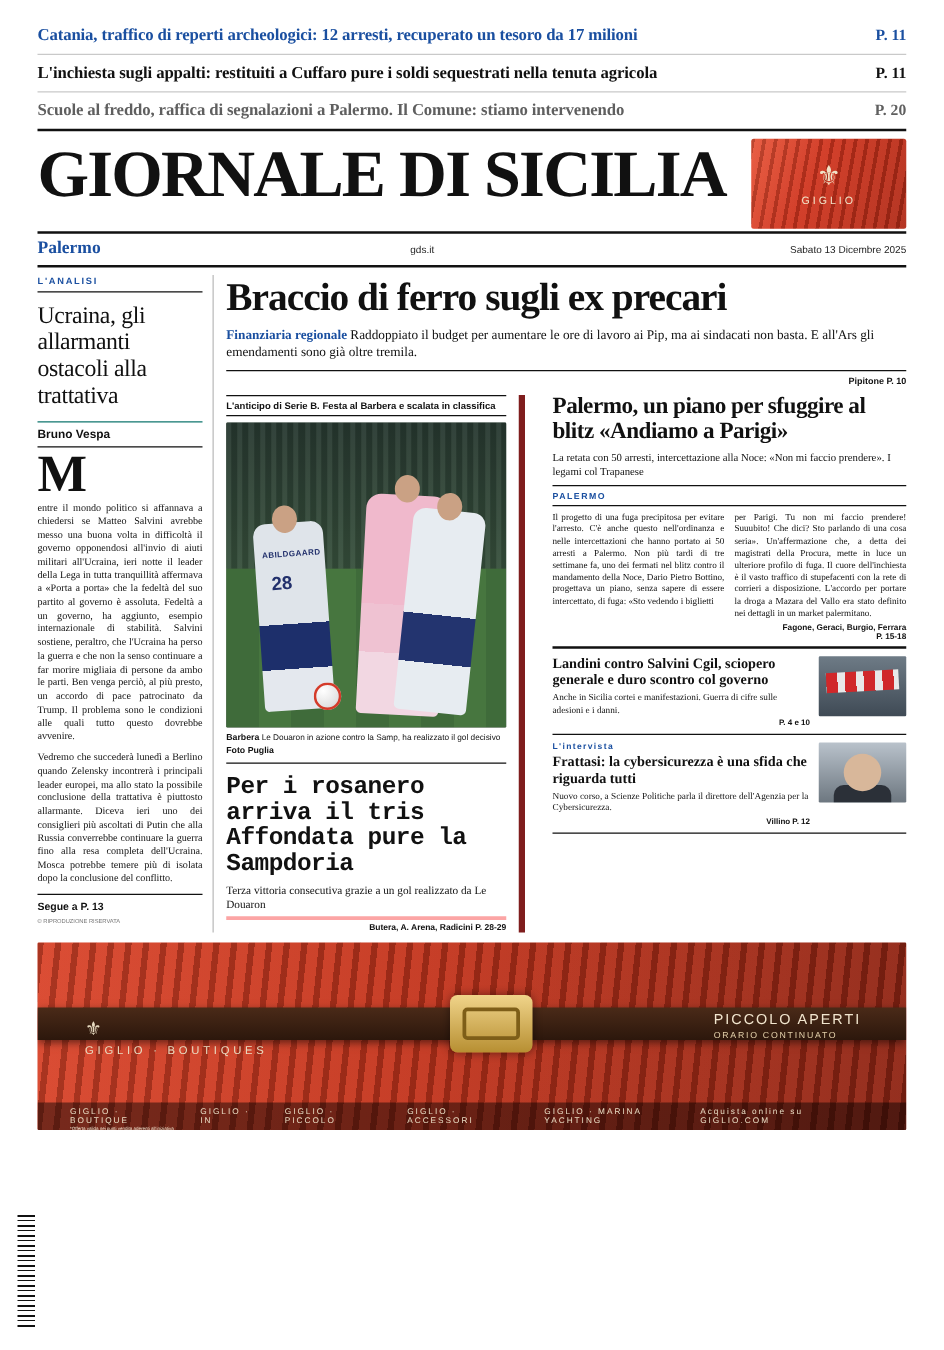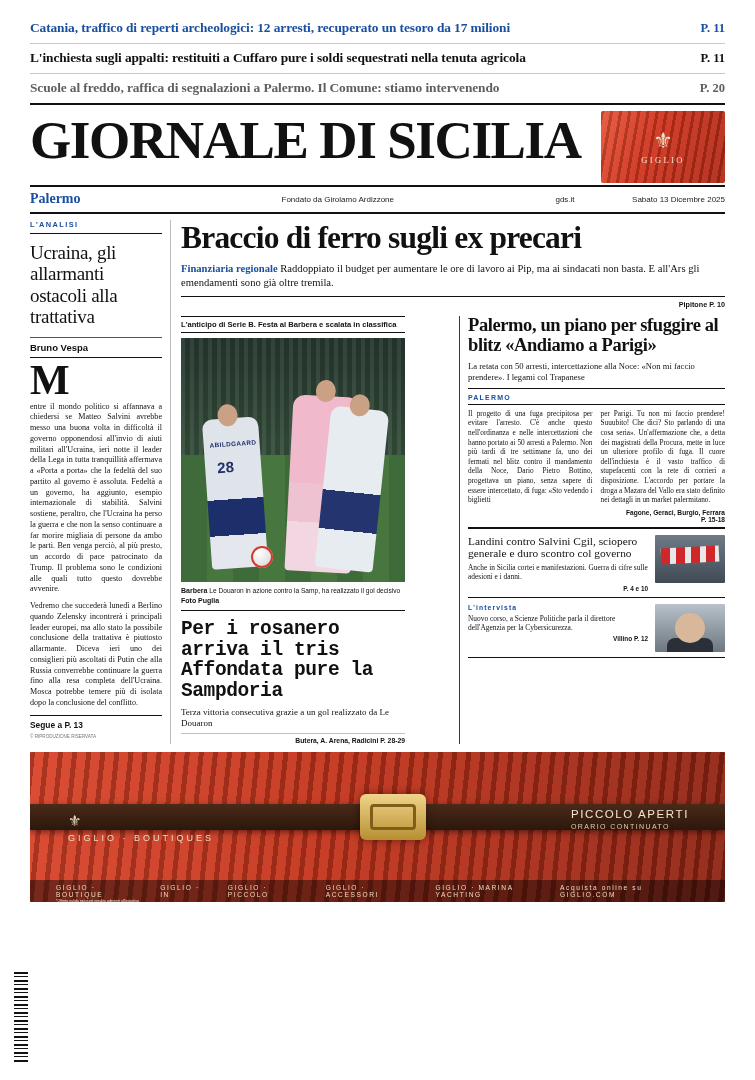--- a/index.html
+++ b/index.html
@@ -38,21 +38,21 @@
     width:124px;height:72px;border-radius:2px;
     background:linear-gradient(115deg,#e8563a 0%,#d0341e 40%,#b02a16 100%);
     position:relative;overflow:hidden;
     display:flex;flex-direction:column;align-items:center;justify-content:center;
   }
   .giglio-badge::before{
     content:"";position:absolute;inset:0;
     background:repeating-linear-gradient(100deg,rgba(0,0,0,0.18) 0 3px,rgba(255,255,255,0.06) 3px 9px);
   }
   .giglio-mark{position:relative;font-size:22px;color:#f0e3c8;line-height:1;}
-  .giglio-name{position:relative;font-size:8.5px;letter-spacing:2.4px;color:#f0e3c8;margin-top:3px;font-family:Liberation Serif, serif;}
+  .giglio-name{position:relative;font-size:8.5px;letter-spacing:2.4px;color:#f0e3c8;margin-top:3px;font-family:Liberation Sans, sans-serif;}
   .anno{
     width:124px;text-align:center;font-family:"Liberation Sans",sans-serif;
     font-size:7.6px;line-height:1.35;margin-top:3px;color:#111;
   }
   .anno .b{font-weight:bold;font-size:8px;}
   .anno .tiny{font-size:5.4px;color:#333;display:block;margin-top:2px;}
 
   
   .citybar{
     margin:2px 30px 0 30px;border-top:2px solid #111;border-bottom:2px solid #111;
@@ -94,21 +94,21 @@
   .standfirst{font-size:10.6px;line-height:1.3;padding-bottom:6px;border-bottom:1px solid #111;}
   .standfirst .lead{color:#1a4fa0;font-weight:bold;}
   .byline-right{
     text-align:right;font-family:"Liberation Sans",sans-serif;font-size:7.2px;
     font-weight:bold;margin:3px 0 7px 0;
   }
 
   
   .lower{display:flex;gap:10px;}
   .lower-left{width:224px;}
-  .lower-right{flex:1;border-left:1px solid #7f1d1d;padding-left:8px;margin-left:44px;}
+  .lower-right{flex:1;border-left:5px solid #7f1d1d;padding-left:22px;}
 
   .photo-kicker{
     font-family:"Liberation Sans",sans-serif;font-size:7.6px;font-weight:bold;
     border-top:1px solid #111;border-bottom:1px solid #111;padding:3px 0;margin-bottom:5px;
   }
   .photo{
     width:100%;height:244px;position:relative;overflow:hidden;border-radius:1px;
     background:linear-gradient(#2d3f33 0%,#3a5140 35%,#47603f 60%,#2f4530 100%);
   }
   .pitch{position:absolute;left:0;right:0;bottom:0;height:52%;
@@ -129,35 +129,35 @@
   .p3{right:24px;bottom:12px;width:58px;height:162px;
       background:linear-gradient(#e7ecf1 0 52%,#23346f 52% 76%,#e7ecf1 76% 100%);
       border-radius:10px 10px 4px 4px;transform:rotate(6deg);}
   .head-blob{position:absolute;width:20px;height:22px;border-radius:50%;background:#caa184;}
   .ball{position:absolute;left:70px;bottom:14px;width:22px;height:22px;border-radius:50%;
     background:radial-gradient(circle at 35% 30%,#ffffff,#e2e2e2 60%,#b9b9b9);
     box-shadow:inset 0 0 0 2px #d43b2a;}
   .caption{font-family:"Liberation Sans",sans-serif;font-size:6.6px;line-height:1.3;margin-top:4px;padding-bottom:5px;border-bottom:1px solid #111;}
   .caption b{font-size:7px;}
   .sub-head{font-size:19.5px;font-weight:bold;line-height:1.05;margin:8px 0 6px 0;letter-spacing:-0.4px;font-family:Liberation Mono, monospace;}
-  .sub-deck{font-size:9px;line-height:1.25;padding-bottom:4px;border-bottom:1px solid #fca5a5;}
+  .sub-deck{font-size:9px;line-height:1.25;padding-bottom:4px;border-bottom:3px solid #fca5a5;}
   .byline2{font-family:"Liberation Sans",sans-serif;font-size:6.8px;font-weight:bold;text-align:right;margin-top:3px;}
 
   
   .r-head{font-size:18.5px;font-weight:bold;line-height:1.06;letter-spacing:-0.4px;margin:0 0 6px 0;}
   .r-deck{font-size:8.6px;line-height:1.25;padding-bottom:5px;border-bottom:1px solid #111;}
   .r-label{font-family:"Liberation Sans",sans-serif;font-size:7px;font-weight:bold;letter-spacing:1.2px;color:#1a4fa0;margin:5px 0 4px 0;border-bottom:1px solid #111;padding-bottom:3px;}
   .r-cols{display:flex;gap:8px;font-size:7.3px;line-height:1.32;text-align:justify;hyphens:auto;}
   .r-cols div{flex:1;}
   .r-byline{font-family:"Liberation Sans",sans-serif;font-size:6.6px;font-weight:bold;text-align:right;margin-top:4px;padding-bottom:4px;border-bottom:2px solid #111;}
 
   .brief{display:flex;gap:7px;padding:6px 0 5px 0;border-bottom:1px solid #111;}
   .brief-txt{flex:1;}
   .brief-k{font-family:"Liberation Sans",sans-serif;font-size:6.8px;font-weight:bold;letter-spacing:1.1px;color:#1a4fa0;margin-bottom:3px;}
-  .brief-h{font-size:11.4px;font-weight:normal;line-height:1.1;margin-bottom:3px;}
+  .brief-h{font-size:11.4px;font-weight:bold;line-height:1.1;margin-bottom:3px;}
   .brief-b{font-size:7.4px;line-height:1.26;}
   .brief-by{font-family:"Liberation Sans",sans-serif;font-size:6.4px;font-weight:bold;text-align:right;margin-top:3px;}
   .thumb{width:70px;height:48px;border-radius:1px;background:#888;position:relative;overflow:hidden;flex:none;align-self:flex-start;}
   .thumb.protest{background:linear-gradient(#6e7b86,#3f4a55);}
   .thumb.protest::after{content:"";position:absolute;left:6px;right:6px;top:12px;height:16px;
      background:repeating-linear-gradient(90deg,#d0282a 0 9px,#e8e8e8 9px 15px);transform:rotate(-3deg);}
   .thumb.portrait{background:linear-gradient(#b9c2cb,#6d7780);}
   .thumb.portrait::after{content:"";position:absolute;left:20px;top:9px;width:30px;height:30px;border-radius:50%;background:#d8b79a;}
   .thumb.portrait::before{content:"";position:absolute;left:12px;bottom:0;width:46px;height:14px;background:#2b3038;border-radius:8px 8px 0 0;}
 
@@ -214,21 +214,20 @@
     <div class="logo-box">
       <div class="giglio-badge">
         <div class="giglio-mark">⚜</div>
         <div class="giglio-name">GIGLIO</div>
       </div>
     </div>
   </div>
 
   <div class="citybar">
     <div class="city">Palermo</div>
-    <div class="founder">Fondato da Girolamo Ardizzone</div>
     <div class="site">gds.it</div>
     <div class="date">Sabato 13 Dicembre 2025</div>
   </div>
 
   <div class="body">
 
     <div class="col-left">
       <div class="kicker">L'ANALISI</div>
       <div class="analysis-title">Ucraina, gli allarmanti ostacoli alla trattativa</div>
       <div class="author">Bruno Vespa</div>
@@ -297,20 +296,21 @@
               <div class="brief-h">Landini contro Salvini Cgil, sciopero generale e duro scontro col governo</div>
               <div class="brief-b">Anche in Sicilia cortei e manifestazioni. Guerra di cifre sulle adesioni e i danni.</div>
               <div class="brief-by">P. 4 e 10</div>
             </div>
             <div class="thumb protest"></div>
           </div>
 
           <div class="brief">
             <div class="brief-txt">
               <div class="brief-k">L'intervista</div>
+              <div class="brief-h">Frattasi: la cybersicurezza è una sfida che riguarda tutti</div>
               <div class="brief-b">Nuovo corso, a Scienze Politiche parla il direttore dell'Agenzia per la Cybersicurezza.</div>
               <div class="brief-by">Villino  P. 12</div>
             </div>
             <div class="thumb portrait"></div>
           </div>
         </div>
 
       </div>
     </div>
   </div>

